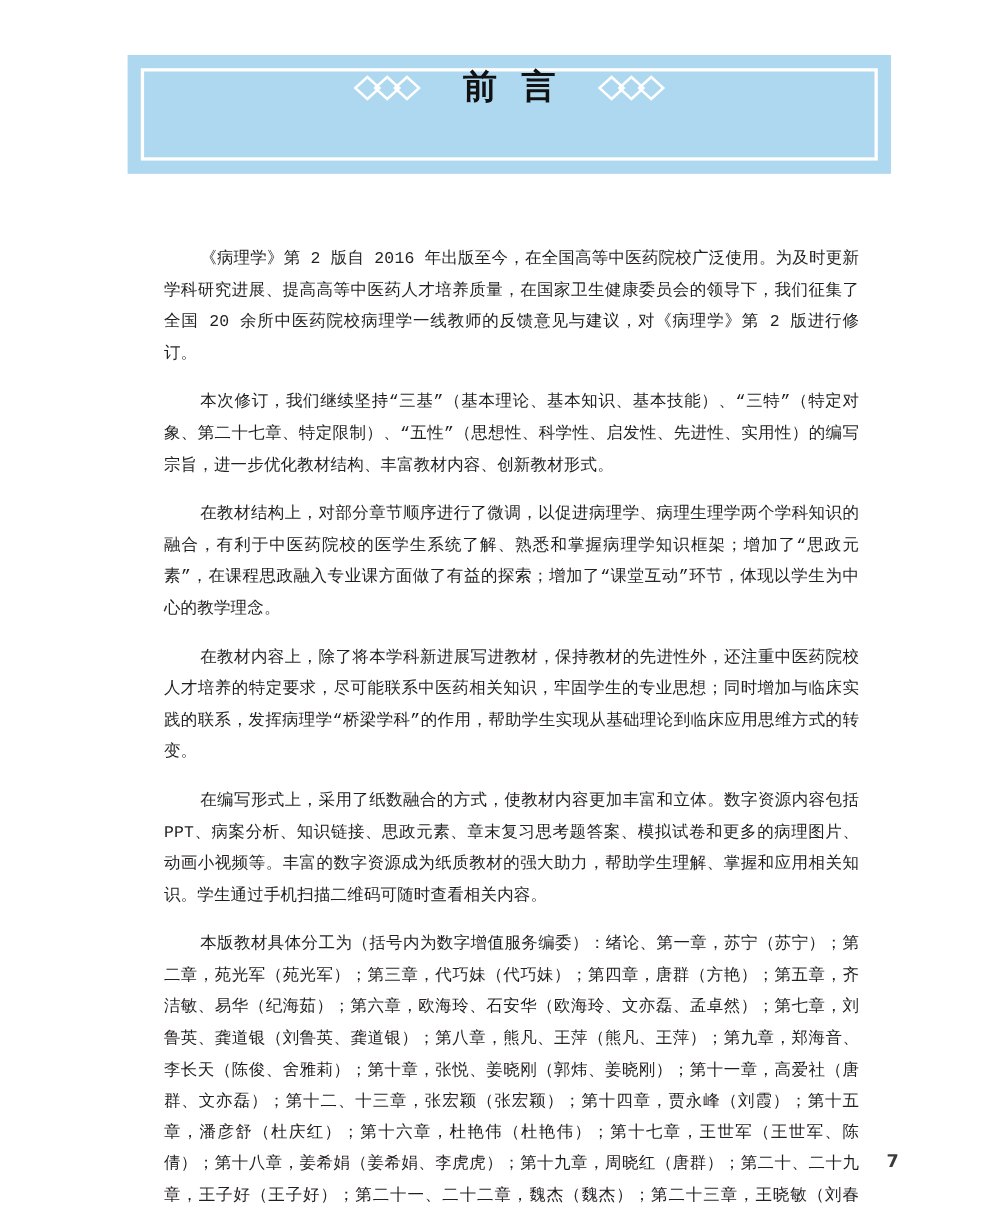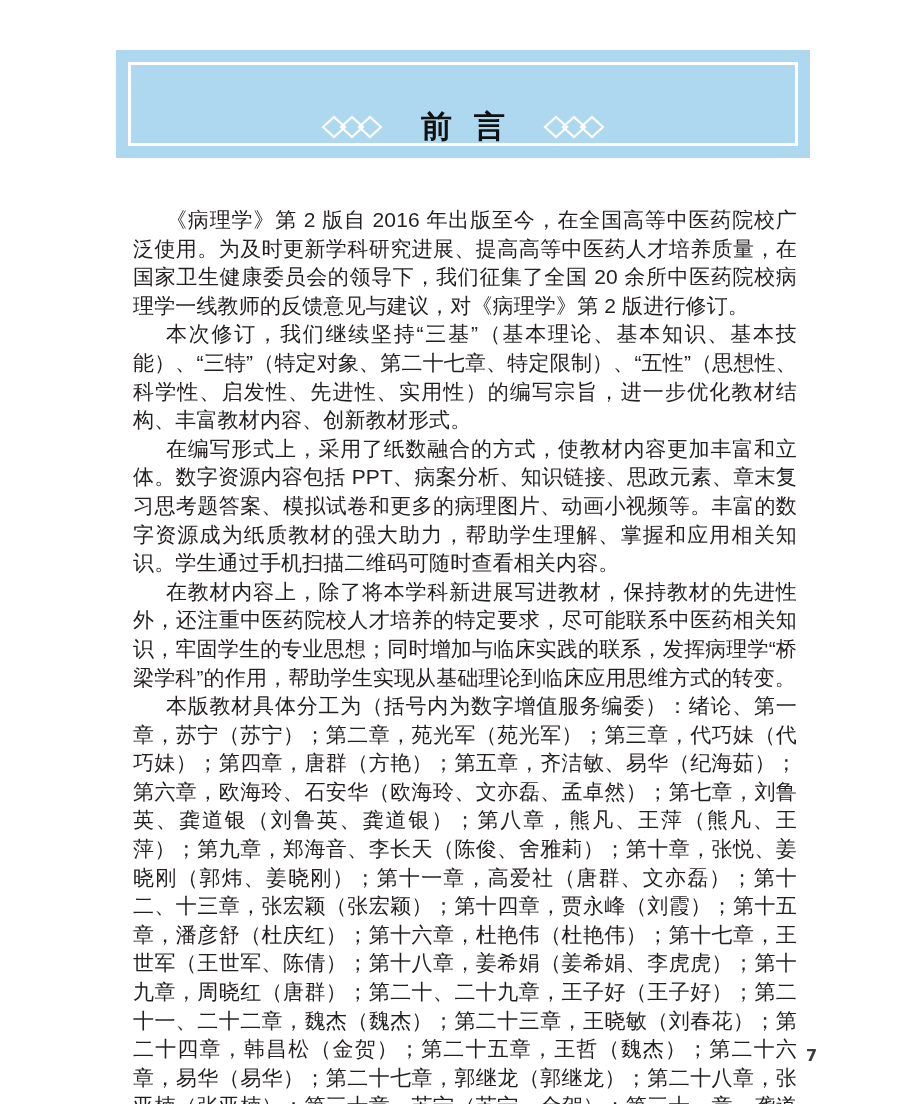--- a/index.html
+++ b/index.html
@@ -34,21 +34,21 @@
   }
   .header-inner-frame {
     position: absolute;
     left: 12px;
     top: 12px;
     right: 12px;
     bottom: 12px;
     border: 3px solid #ffffff;
     box-sizing: border-box;
     display: flex;
-    align-items: flex-end;
+    align-items: flex-start;
     justify-content: center;
   }
   .header-title-row {
     display: flex;
     align-items: center;
     justify-content: center;
     gap: 16px;
     transform: translateY(-1px);
   }
   .header-title {
@@ -70,28 +70,28 @@
   .ornament svg { display: block; }
 
   
   .body-block {
     position: absolute;
     left: 133px;
     top: 206px;
     width: 664px;
   }
   .para {
-    font-family: Liberation Sans, sans-serif;
-    font-size: 21px;
+    font-family: Liberation Mono, monospace;
+    font-size: 15px;
     line-height: 28.6px;
     color: #231f20;
     text-align: justify;
     text-justify: inter-character;
     text-indent: 33px;
-    margin: 0;
+    margin: 16px;
     letter-spacing: 0.15px;
     word-break: break-all;
   }
 
   
   .page-number {
     position: absolute;
     left: 806px;
     top: 1046px;
     font-family: "DejaVu Sans", "Liberation Sans", sans-serif;
@@ -131,21 +131,22 @@
           </svg>
         </span>
 
       </div>
     </div>
   </div>
 
   <div class="body-block">
     <p class="para">《病理学》第 2 版自 2016 年出版至今，在全国高等中医药院校广泛使用。为及时更新学科研究进展、提高高等中医药人才培养质量，在国家卫生健康委员会的领导下，我们征集了全国 20 余所中医药院校病理学一线教师的反馈意见与建议，对《病理学》第 2 版进行修订。</p>
     <p class="para">本次修订，我们继续坚持“三基”（基本理论、基本知识、基本技能）、“三特”（特定对象、第二十七章、特定限制）、“五性”（思想性、科学性、启发性、先进性、实用性）的编写宗旨，进一步优化教材结构、丰富教材内容、创新教材形式。</p>
+    <p class="para">在教材结构上，对部分章节顺序进行了微调，以促进病理学、病理生理学两个学科知识的融合，有利于中医药院校的医学生系统了解、熟悉和掌握病理学知识框架；增加了“思政元素”，在课程思政融入专业课方面做了有益的探索；增加了“课堂互动”环节，体现以学生为中心的教学理念。</p>
+    <p class="para">在教材内容上，除了将本学科新进展写进教材，保持教材的先进性外，还注重中医药院校人才培养的特定要求，尽可能联系中医药相关知识，牢固学生的专业思想；同时增加与临床实践的联系，发挥病理学“桥梁学科”的作用，帮助学生实现从基础理论到临床应用思维方式的转变。</p>
     <p class="para">在编写形式上，采用了纸数融合的方式，使教材内容更加丰富和立体。数字资源内容包括 PPT、病案分析、知识链接、思政元素、章末复习思考题答案、模拟试卷和更多的病理图片、动画小视频等。丰富的数字资源成为纸质教材的强大助力，帮助学生理解、掌握和应用相关知识。学生通过手机扫描二维码可随时查看相关内容。</p>
-    <p class="para">在教材内容上，除了将本学科新进展写进教材，保持教材的先进性外，还注重中医药院校人才培养的特定要求，尽可能联系中医药相关知识，牢固学生的专业思想；同时增加与临床实践的联系，发挥病理学“桥梁学科”的作用，帮助学生实现从基础理论到临床应用思维方式的转变。</p>
     <p class="para">本版教材具体分工为（括号内为数字增值服务编委）：绪论、第一章，苏宁（苏宁）；第二章，苑光军（苑光军）；第三章，代巧妹（代巧妹）；第四章，唐群（方艳）；第五章，齐洁敏、易华（纪海茹）；第六章，欧海玲、石安华（欧海玲、文亦磊、孟卓然）；第七章，刘鲁英、龚道银（刘鲁英、龚道银）；第八章，熊凡、王萍（熊凡、王萍）；第九章，郑海音、李长天（陈俊、舍雅莉）；第十章，张悦、姜晓刚（郭炜、姜晓刚）；第十一章，高爱社（唐群、文亦磊）；第十二、十三章，张宏颖（张宏颖）；第十四章，贾永峰（刘霞）；第十五章，潘彦舒（杜庆红）；第十六章，杜艳伟（杜艳伟）；第十七章，王世军（王世军、陈倩）；第十八章，姜希娟（姜希娟、李虎虎）；第十九章，周晓红（唐群）；第二十、二十九章，王子好（王子好）；第二十一、二十二章，魏杰（魏杰）；第二十三章，王晓敏（刘春花）；第二十四章，韩昌松（金贺）；第二十五章，王哲（魏杰）；第二十六章，易华（易华）；第二十七章，郭继龙（郭继龙）；第二十八章，张亚楠（张亚楠）；第三十章，苏宁（苏宁、金贺）；第三十一章，龚道银（龚道银）。</p>
 
   </div>
 
   <div class="page-number">7</div>
 
 </div>
 
 </body></html>

